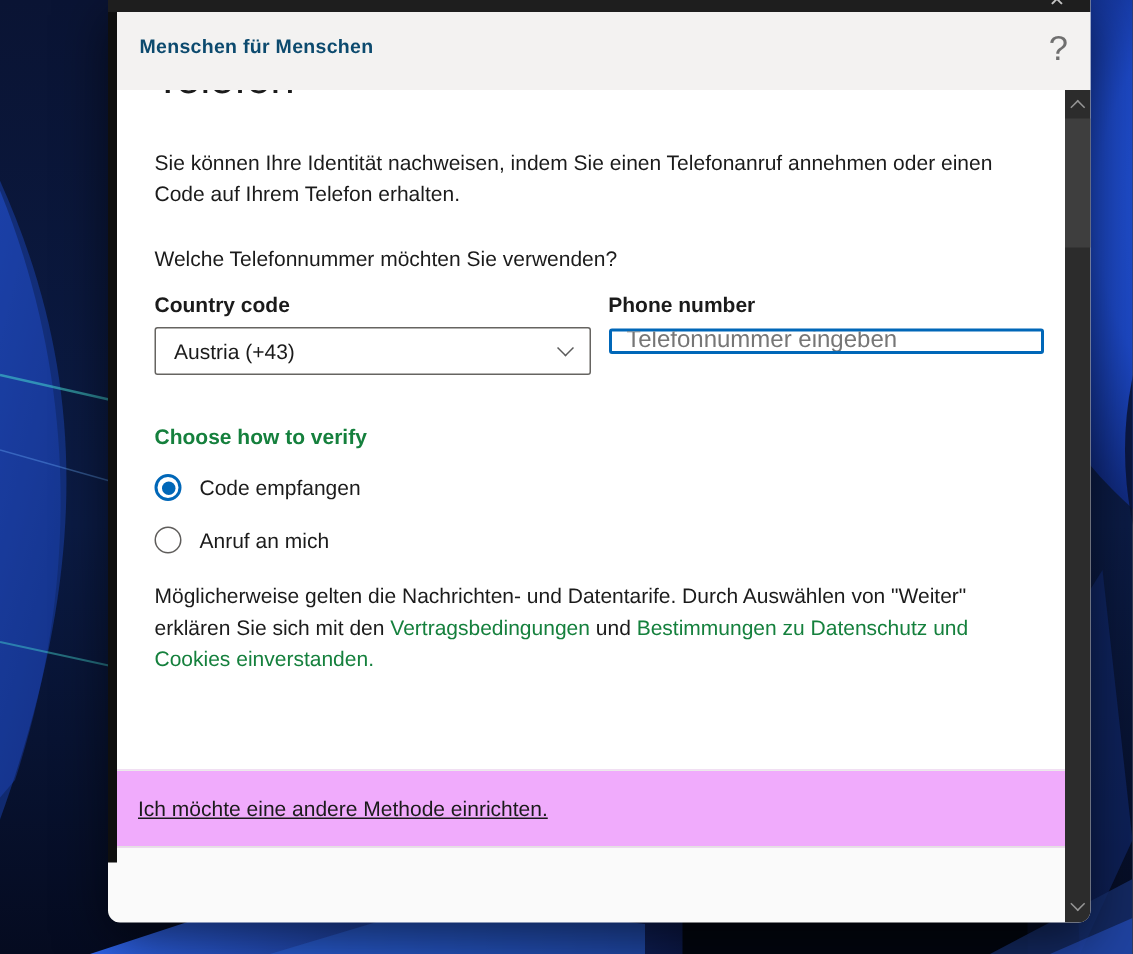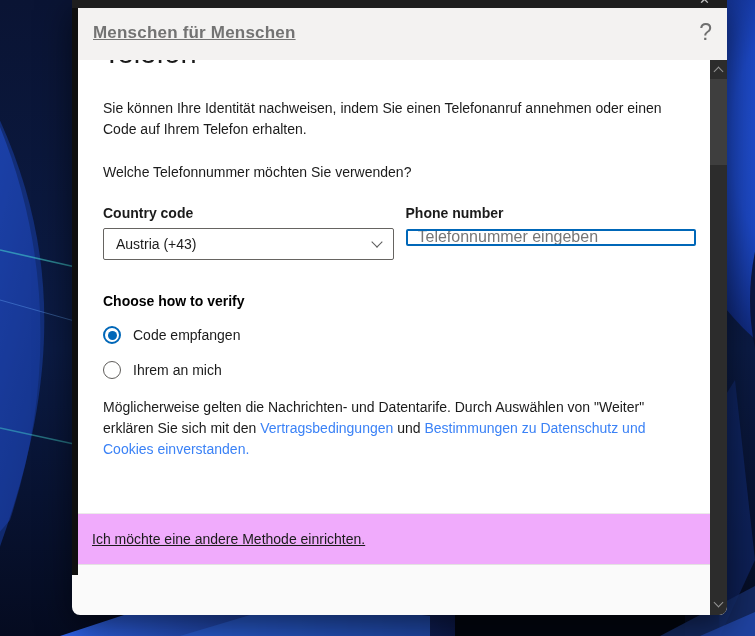--- a/index.html
+++ b/index.html
@@ -14,71 +14,71 @@
             background:#fafafa; border-radius:0 0 8px 8px; overflow:hidden;
             box-shadow:0 10px 34px rgba(0,0,0,.55); }
 
   .topbar { position:absolute; left:0; top:0; width:100%; height:8px;
             background:#1e1e1e; overflow:hidden; z-index:4; }
   .close-x { position:absolute; right:17px; top:-7px; color:#c4c4c4;
              font-size:13px; line-height:13px; }
 
   .titlebar { position:absolute; left:0; top:8px; width:100%; height:52px;
               background:#f3f2f1; z-index:2; }
-  .title { position:absolute; left:21px; top:15px; font-size:17px;
-           font-weight:700; color:#737373; letter-spacing:.2px;text-decoration:underline; }
+  .title { position:absolute; left:21px; top:15px; font-size:13px;
+           font-weight:700; color:#0c4a6e; letter-spacing:.2px; }
   .help { position:absolute; right:15px; top:11px; font-size:23px;
           font-weight:400; color:#6f6f6f; cursor:pointer; }
 
   .dark-strip { position:absolute; left:0; top:0; width:6px; height:575px;
                 background:#0f0f0f; z-index:3; }
 
   
   .card { position:absolute; left:6px; top:60px; width:632px; z-index:1; }
   .card-main { background:#ffffff; height:453px; padding:0 14px 0 25px;
                overflow:hidden; }
 
   .heading-clip { height:13px; overflow:hidden; }
   .heading-clip h1 { font-size:29px; line-height:40px; margin-top:-27px;
                      font-weight:400; color:#1b1b1b; }
 
   .para { font-size:14px; line-height:21px; color:#1b1b1b; }
   .intro { margin-top:25px; max-width:594px; }
   .question { margin-top:22px; }
 
-  .form-row { display:flex; gap:12px; margin-top:22px; }
+  .form-row { display:flex; gap:12px; margin-top:12px; }
   .form-col { flex:1 1 0; }
   .field-label { font-size:14px; font-weight:700; color:#1b1b1b;
                  margin-bottom:7px; }
   .select-box { height:32px; border:1px solid #666461; border-radius:2px;
                 background:#fff; display:flex; align-items:center;
                 padding:12px 12px; font-size:14px; color:#1b1b1b; cursor:pointer; }
   .select-box .select-value { flex:1; }
   .chev-down { width:8px; height:8px; border-right:1.5px solid #5b5b5b;
                border-bottom:1.5px solid #5b5b5b; transform:rotate(45deg);
                margin-top:-4px; }
   .text-input { width:100%; height:17px; border:2px solid #0067b8;
                 border-radius:2px; padding:0 10px; font-size:16px;
                 font-family:"Liberation Sans", sans-serif; color:#1b1b1b;
                 outline:none; }
   .text-input::placeholder { color:#767676; }
 
   .verify-label { margin-top:33px; font-size:14px; font-weight:700;
-                  color:#000000; }
+                  color:#15803d; }
   .radio-row { display:flex; align-items:center; gap:12px; margin-top:17px;
                cursor:pointer; }
   .radio-outer { width:18px; height:18px; border-radius:50%; flex:0 0 auto;
                  display:flex; align-items:center; justify-content:center; }
   .radio-outer.on  { border:2px solid #0067b8; }
   .radio-outer.off { border:1.5px solid #5f5d5b; }
   .radio-dot { width:9px; height:9px; border-radius:50%; background:#0067b8; }
   .radio-label { font-size:14px; color:#1b1b1b; }
 
   .disclaimer { margin-top:18px; max-width:596px; }
-  .disclaimer a { color:#3b82f6; text-decoration:none; cursor:pointer; }
+  .disclaimer a { color:#15803d; text-decoration:none; cursor:pointer; }
 
   .btn-row { display:flex; justify-content:flex-end; margin-top:20px;
              padding-right:0; }
   .btn-disabled { min-width:85px; height:33px; background:#efeeed;
                   color:#a6a4a2; border:none; font-size:14px;
                   font-family:"Liberation Sans", sans-serif; padding:0 18px; }
 
   .card-footer { height:52px; background:#f0abfc; border-top:1px solid #eceaea;
                  border-bottom:1px solid #e3e1e1; display:flex;
                  align-items:center; padding-left:14px; }
@@ -182,21 +182,21 @@
 
       <div class="radio-row">
         <span class="radio-outer on">
           <span class="radio-dot"></span>
         </span>
         <span class="radio-label">Code empfangen</span>
       </div>
 
       <div class="radio-row">
         <span class="radio-outer off"></span>
-        <span class="radio-label">Ihrem an mich</span>
+        <span class="radio-label">Anruf an mich</span>
       </div>
 
       <p class="para disclaimer"><span>Möglicherweise gelten die Nachrichten- und Datentarife. Durch Auswählen von "Weiter" erklären Sie sich mit den </span><a>Vertragsbedingungen</a><span> und </span><a>Bestimmungen zu Datenschutz und Cookies einverstanden.</a></p>
 
 
     </div>
 
     <div class="card-footer">
       <a>Ich möchte eine andere Methode einrichten.</a>
     </div>

